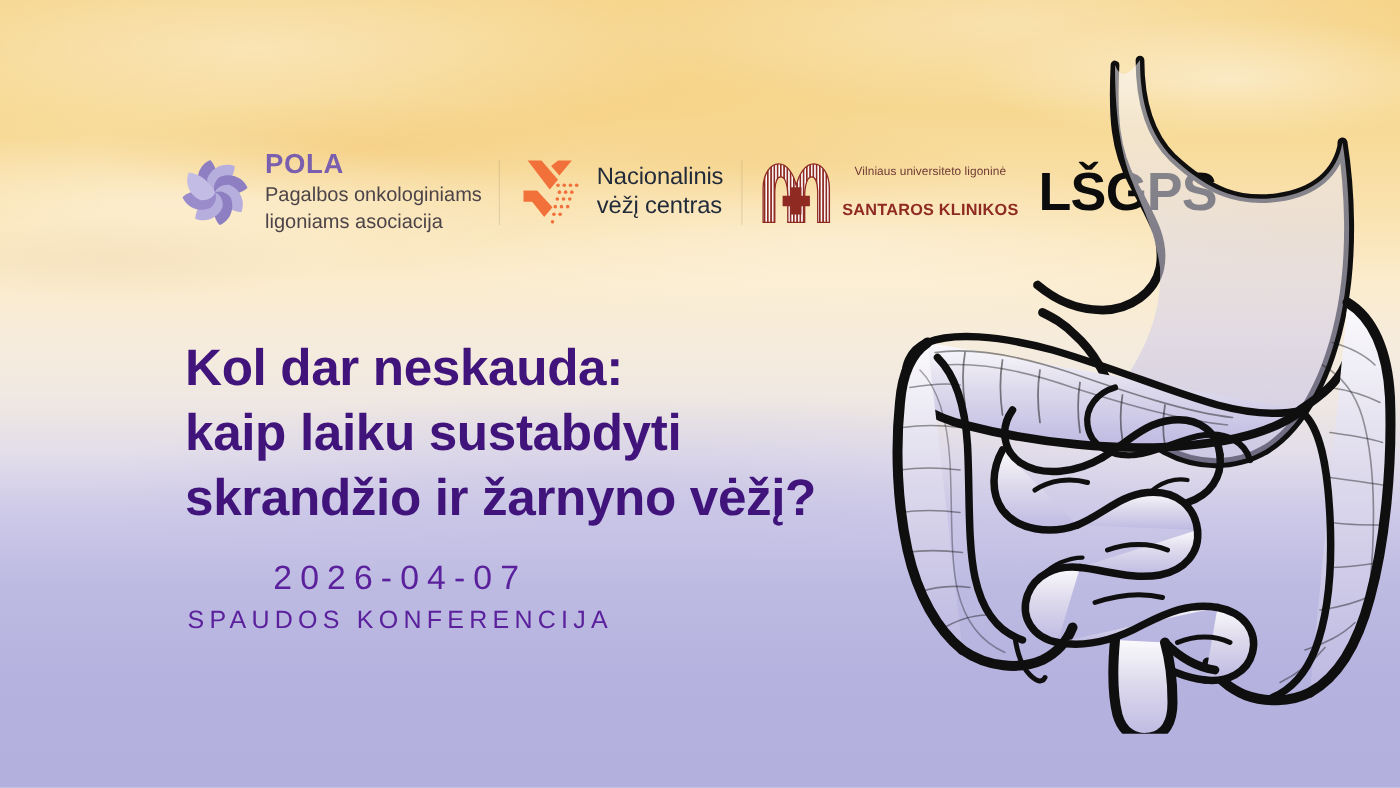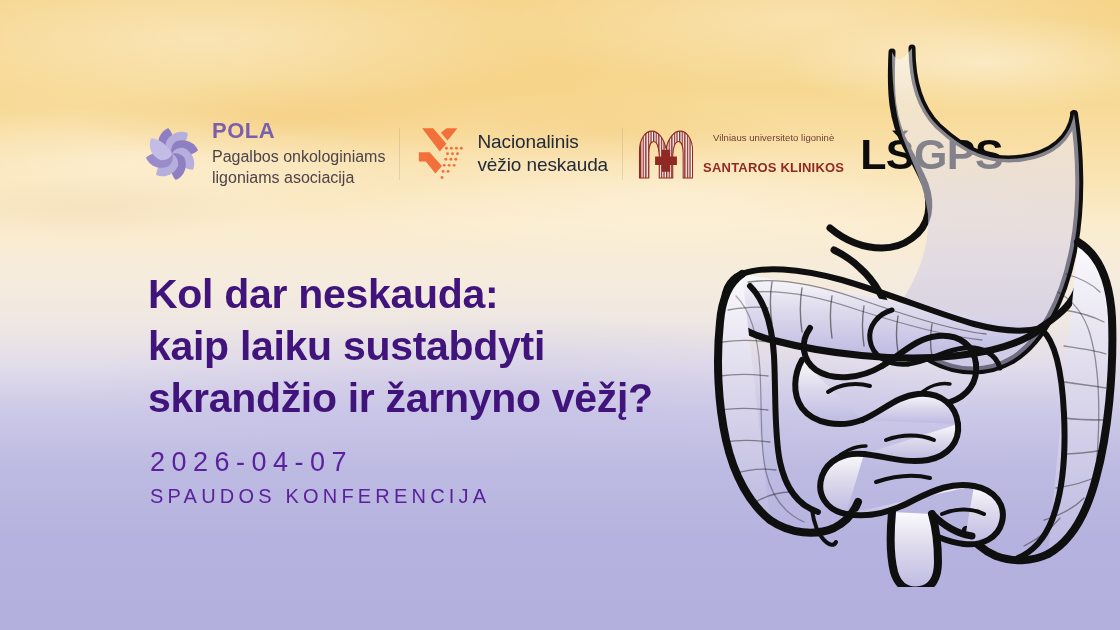--- a/index.html
+++ b/index.html
@@ -64,21 +64,21 @@
 
   .lsgps{margin-left:16px;font-size:43px;font-weight:bold;color:#0c0c0c;letter-spacing:-.6px;line-height:1;}
 
   
   .headline{
     position:absolute;left:148px;top:258px;
     font-size:41px;font-weight:bold;line-height:1.27;
     color:#41147c;letter-spacing:-.3px;white-space:pre-line;margin-top:10px;
   }
   
-  .datewrap{position:absolute;left:150px;top:443px;color:#5b219c;}
+  .datewrap{position:absolute;left:150px;top:443px;color:#5b219c;text-align:center;}
   .date-line{font-size:27px;letter-spacing:6.5px;line-height:1.45;font-weight:500;}
   .conf-line{font-size:20px;letter-spacing:4.2px;line-height:1.45;font-weight:500;}
 
   
   .illus{position:absolute;right:-6px;top:42px;width:420px;height:545px;}
 </style>
 </head>
 <body>
 
 <div id="poster">
@@ -145,21 +145,21 @@
             <circle cx="75" cy="62" r="2.6"></circle>
           <circle cx="54" cy="73" r="2.6"></circle>
             <circle cx="63" cy="73" r="2.6"></circle>
             <circle cx="72" cy="73" r="2.6"></circle>
           <circle cx="52" cy="84" r="2.6"></circle>
             <circle cx="61" cy="84" r="2.6"></circle>
           <circle cx="50" cy="95" r="2.6"></circle>
         </g>
       </svg>
       <div class="nvc-text">Nacionalinis
-vėžio neskauda</div>
+vėžį centras</div>
     </div>
 
     <div class="divider"></div>
 
     <div class="logo">
       <svg class="sk-mark" viewBox="0 0 110 100">
         <defs>
           <pattern id="stripes" width="5" height="5" patternUnits="userSpaceOnUse">
             <rect width="5" height="5" fill="#ffffff"></rect>
             <rect width="2.6" height="5" fill="#8f2a22"></rect>

